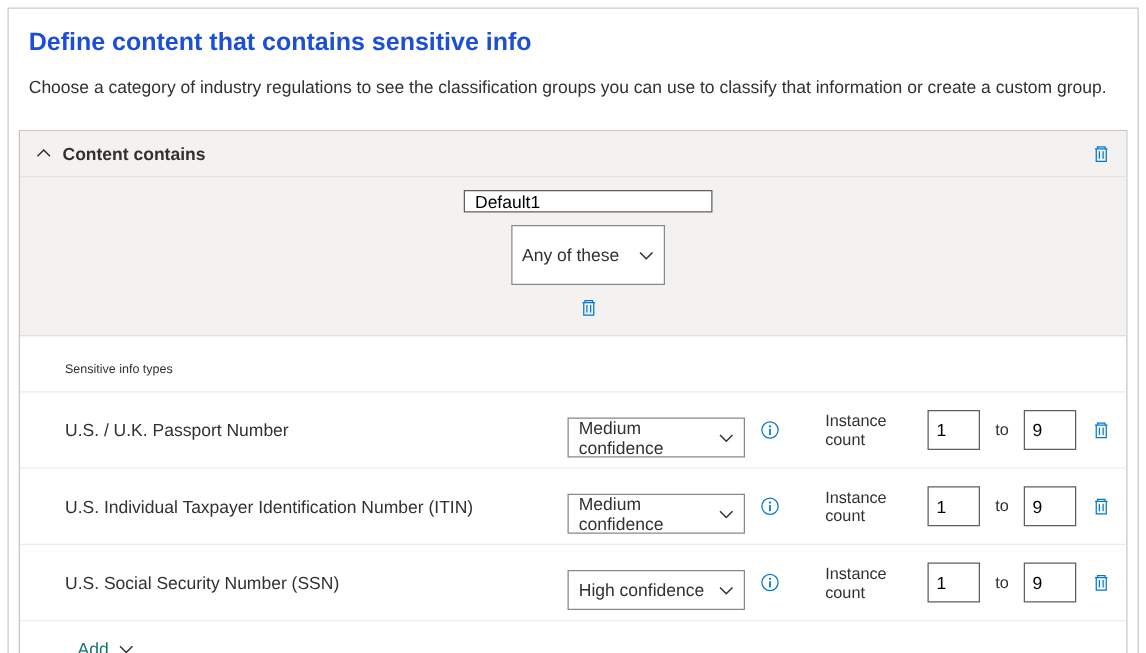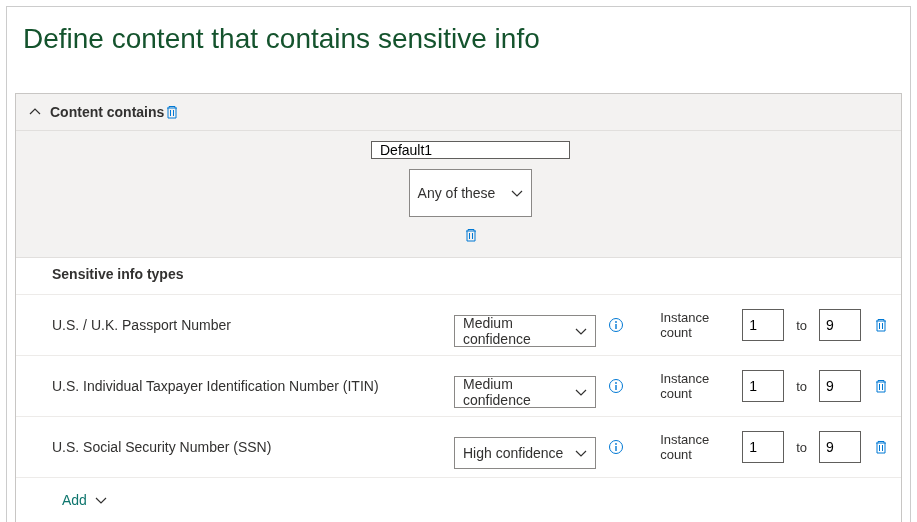--- a/index.html
+++ b/index.html
@@ -15,40 +15,40 @@
       padding: 6px;
     }
     .container {
       border: 1px solid #ccc;
       padding: 0;
     }
     .header {
       padding: 16px 16px 12px 16px;
     }
     h1 {
-      font-size: 28px;
-      font-weight: 400;
+      font-size: 20px;
+      font-weight: 700;
       margin-bottom: 14px;
-      color: #14532d;
+      color: #1d4ed8;
     }
     .subtitle {
       font-size: 14px;
       color: #323130;
       line-height: 1.4;
     }
     .panel {
       border: 1px solid #c8c6c4;
       margin: 12px 8px 8px 8px;
     }
     .panel-header {
       background: #f3f2f1;
       padding: 10px 12px;
       display: flex;
       align-items: center;
-      justify-content: flex-start;
+      justify-content: space-between;
       border-bottom: 1px solid #e1dfdd;
     }
     .panel-header-left {
       display: flex;
       align-items: center;
       gap: 8px;
     }
     .chevron-up-icon {
       width: 14px;
       height: 14px;
@@ -97,23 +97,23 @@
       cursor: pointer;
       min-width: 116px;
       justify-content: space-between;
     }
     .chevron-down-icon {
       width: 12px;
       height: 12px;
       display: inline-flex;
     }
     .section-title {
-      font-weight: 700;
-      font-size: 14px;
-      padding: 8px 12px 12px 36px;
+      font-weight: 400;
+      font-size: 10px;
+      padding: 21px 12px 12px 36px;
     }
     .item-row {
       display: flex;
       align-items: center;
       padding: 8px 12px 8px 36px;
       border-top: 1px solid #edebe9;
       gap: 12px;
     }
     .item-name {
       flex: 0 0 390px;
@@ -171,20 +171,21 @@
       font-size: 14px;
       color: #0f766e;
     }
   </style>
 </head>
 <body>
 
 <div class="container">
   <div class="header">
     <h1>Define content that contains sensitive info</h1>
+    <p class="subtitle">Choose a category of industry regulations to see the classification groups you can use to classify that information or create a custom group.</p>
   </div>
 
   <div class="panel">
     <div class="panel-header">
       <div class="panel-header-left">
         <span class="chevron-up-icon">
           <svg viewBox="0 0 12 12" width="12" height="12">
               <path d="M1 8 L6 3 L11 8" stroke="#323130" stroke-width="1.2" fill="none"></path>
             </svg>
         </span>

